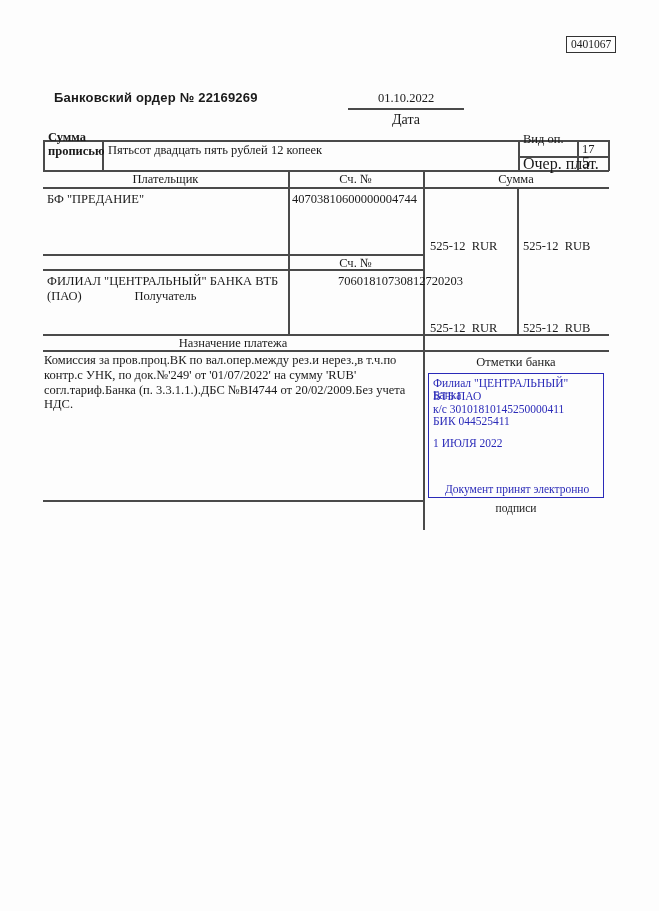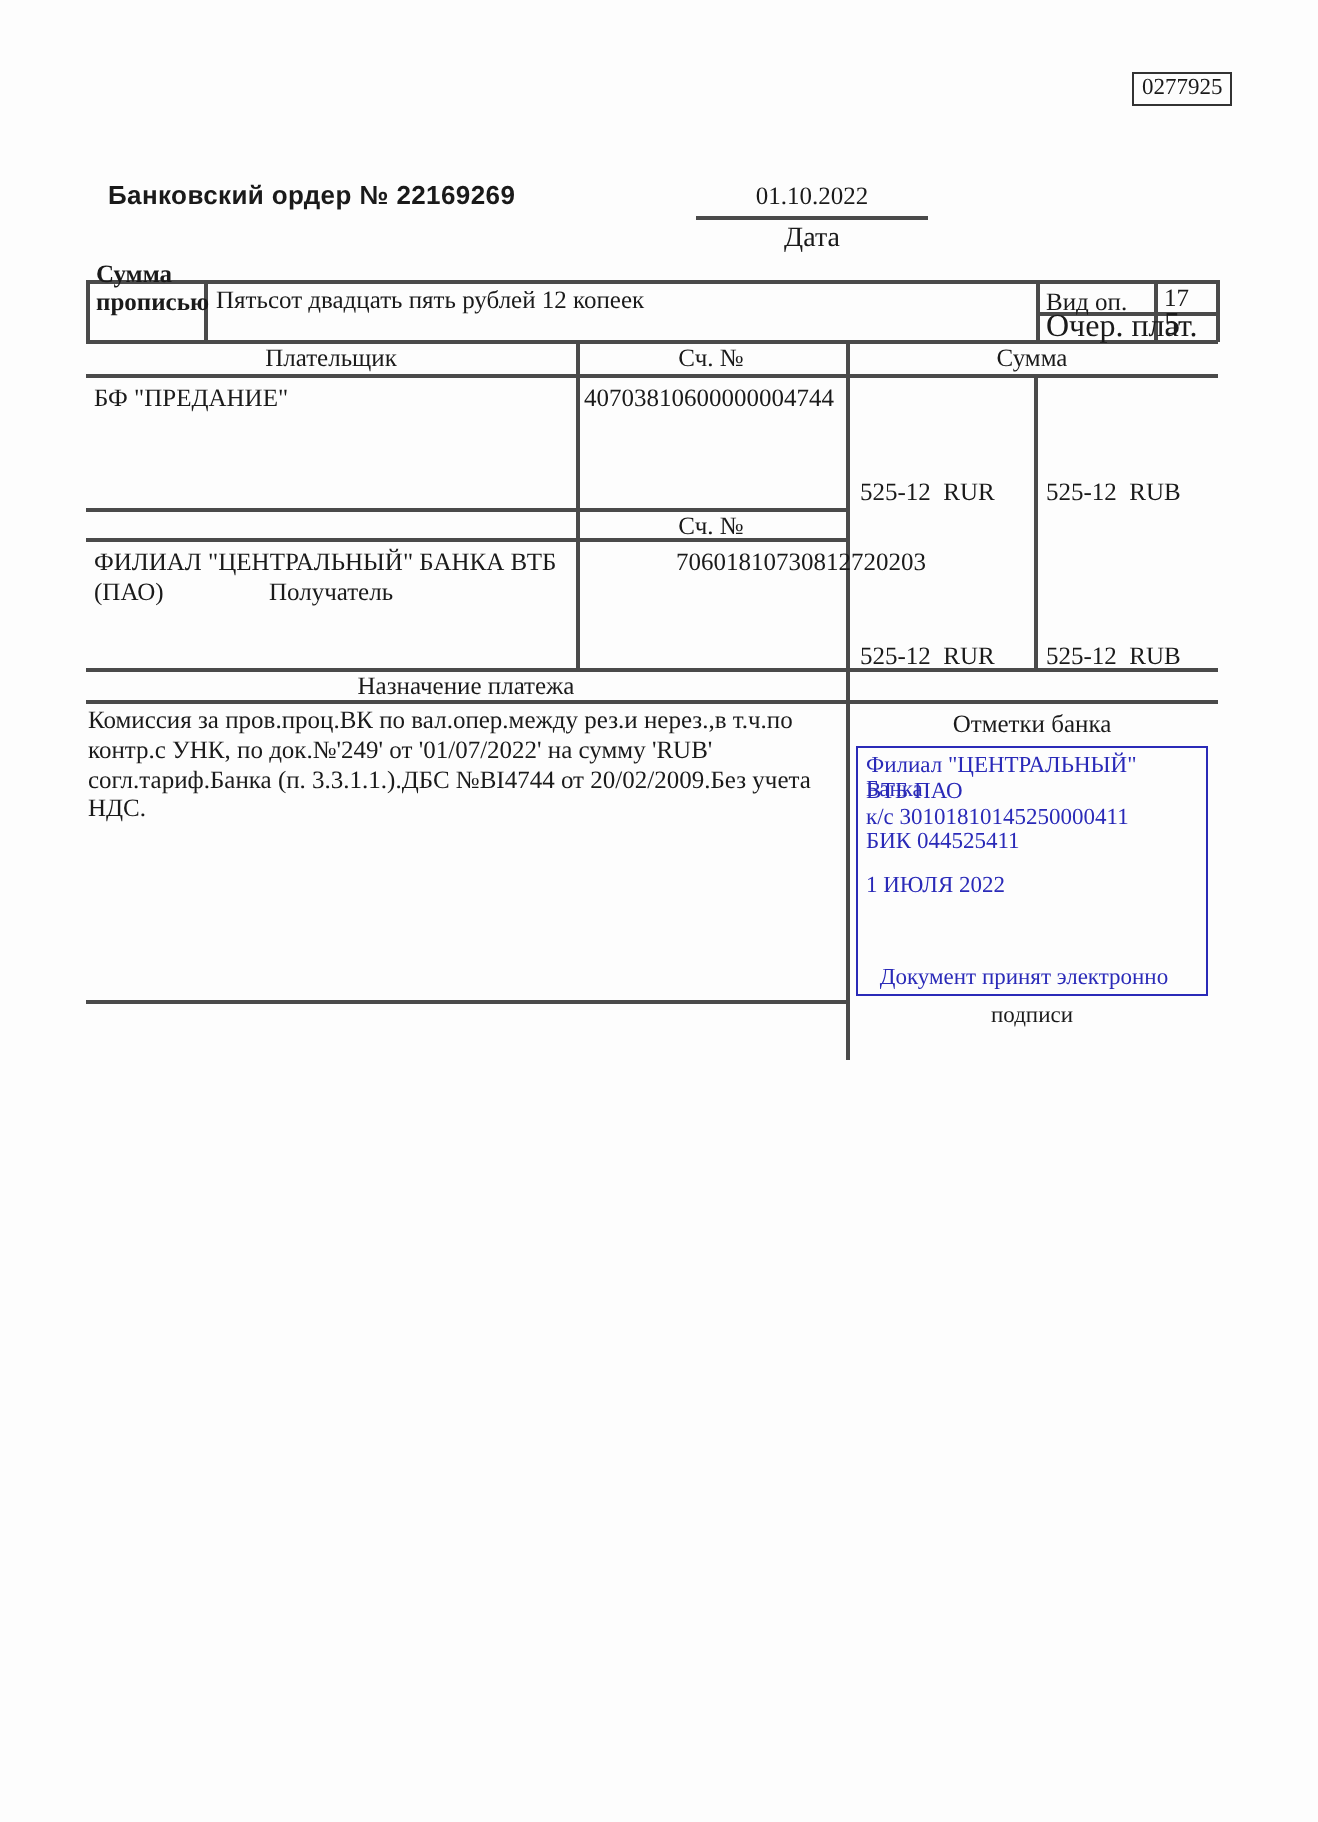--- a/index.html
+++ b/index.html
@@ -24,21 +24,21 @@
   .pre{white-space:pre-wrap;margin-top:47px;}
   .stamp-box{
     border:1.2px solid #2a2ab8;color:#2a2ab8;
     font-size:11.5px;line-height:12.4px;
   }
   .stamp-text{color:#2a2ab8;font-size:11.5px;line-height:12.4px;}
 </style>
 </head>
 <body>
 
-<div class="abs form-number-box" style="left:566px;top:36px;">0277925</div>
+<div class="abs form-number-box" style="left:566px;top:36px;">0401067</div>
 
 <div class="abs doc-title" style="left:54px;top:90px;">Банковский ордер № 22169269</div>
 
 <div class="abs t12 ctr" style="left:348px;top:91px;width:116px;">01.10.2022</div>
 <div class="hl" style="left:348px;top:108px;width:116px;"></div>
 <div class="abs ctr" style="left:348px;top:112px;width:116px;font-size:14px;">Дата</div>
 
 <div class="hl" style="left:43px;top:140px;width:566px;"></div>
 <div class="hl" style="left:518px;top:156px;width:91px;"></div>
 <div class="hl" style="left:43px;top:170px;width:566px;"></div>
@@ -53,21 +53,21 @@
 <div class="vl" style="left:102px;top:140px;height:31px;"></div>
 <div class="vl" style="left:518px;top:140px;height:31px;"></div>
 <div class="vl" style="left:577px;top:140px;height:31px;"></div>
 <div class="vl" style="left:608px;top:140px;height:31px;"></div>
 <div class="vl" style="left:288px;top:170px;height:165px;"></div>
 <div class="vl" style="left:423px;top:170px;height:360px;"></div>
 <div class="vl" style="left:517px;top:187px;height:148px;"></div>
 
 <div class="abs t12" style="left:48px;top:131px;width:52px;line-height:13.5px;font-weight:bold;">Сумма прописью</div>
 <div class="abs t12" style="left:108px;top:143px;width:400px;">Пятьсот двадцать пять рублей 12 копеек</div>
-<div class="abs t12" style="left:523px;top:144px;">Вид оп.</div>
+<div class="abs t12" style="left:523px;top:132px;">Вид оп.</div>
 <div class="abs t12" style="left:582px;top:142px;">17</div>
 <div class="abs t11" style="left:523px;top:158px;">Очер. плат.</div>
 <div class="abs t11" style="left:582px;top:157px;">5</div>
 
 <div class="abs t12 ctr" style="left:43px;top:171.5px;width:245px;">Плательщик</div>
 <div class="abs t12 ctr" style="left:288px;top:171.5px;width:135px;">Сч. №</div>
 <div class="abs t12 ctr" style="left:423px;top:171.5px;width:186px;">Сумма</div>
 
 <div class="abs t12" style="left:47px;top:192px;width:230px;">БФ "ПРЕДАНИЕ"</div>
 <div class="abs t12" style="left:292px;top:192px;">40703810600000004744</div>
@@ -86,16 +86,16 @@
 <div class="abs" style="left:44px;top:353px;width:380px;font-size:12.5px;line-height:14.8px;">Комиссия за пров.проц.ВК по вал.опер.между рез.и нерез.,в т.ч.по контр.с УНК, по док.№'249' от '01/07/2022' на сумму 'RUB' согл.тариф.Банка (п. 3.3.1.1.).ДБС №BI4744 от 20/02/2009.Без учета НДС.</div>
 
 <div class="abs t12 ctr" style="left:423px;top:355px;width:186px;">Отметки банка</div>
 
 <div class="abs stamp-box" style="left:428px;top:373px;width:174px;height:123px;">
   <div class="abs stamp-text" style="left:4px;top:3px;width:166px;">Филиал "ЦЕНТРАЛЬНЫЙ" Банка</div>
   <div class="abs stamp-text" style="left:4px;top:16px;width:166px;">ВТБ ПАО</div>
   <div class="abs stamp-text" style="left:4px;top:28.5px;width:166px;">к/с 30101810145250000411</div>
   <div class="abs stamp-text" style="left:4px;top:41px;width:166px;">БИК 044525411</div>
   <div class="abs stamp-text" style="left:4px;top:63px;width:166px;">1 ИЮЛЯ 2022</div>
-  <div class="abs stamp-text" style="left:0;top:109px;width:166px;text-align:center;">Документ принят электронно</div>
+  <div class="abs stamp-text" style="left:16px;top:109px;width:166px;">Документ принят электронно</div>
 </div>
 
 <div class="abs ctr" style="left:423px;top:502px;width:186px;font-size:11.5px;">подписи</div>
 
 </body></html>

